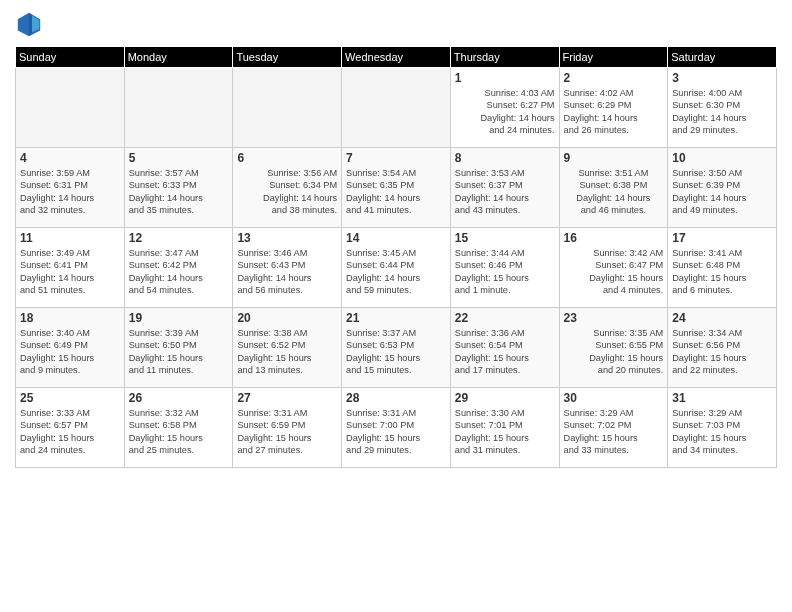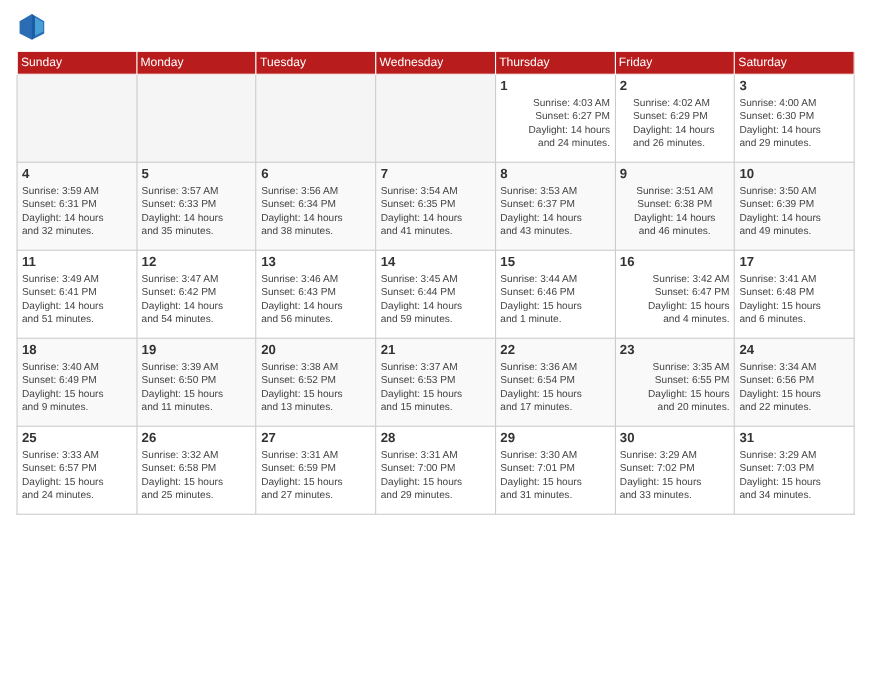--- a/index.html
+++ b/index.html
@@ -56,21 +56,21 @@
     .location {
       font-size: 14px;
       color: #333;
     }
     .calendar {
       width: 100%;
       border-collapse: collapse;
       font-size: 9.5px;
     }
     .calendar th {
-      background: #b91c1c;
+      background: #000000;
       color: #fff;
       padding: 4px 3px;
       text-align: left;
       font-size: 11px;
       font-weight: normal;
       border: 1px solid #fff;
     }
     .calendar td {
       border: 1px solid #ccc;
       vertical-align: top;
@@ -140,21 +140,21 @@
           <td class="empty"></td>
           <td>
             <span class="day-num">1</span>
             <div class="day-info" style="white-space: pre-line; text-align: right;">Sunrise: 4:03 AM
 Sunset: 6:27 PM
 Daylight: 14 hours
 and 24 minutes.</div>
           </td>
           <td>
             <span class="day-num">2</span>
-            <div class="day-info" style="white-space: pre-line; margin-left: 12px;">Sunrise: 4:02 AM
+            <div class="day-info" style="white-space: pre-line;">Sunrise: 4:02 AM
 Sunset: 6:29 PM
 Daylight: 14 hours
 and 26 minutes.</div>
           </td>
           <td>
             <span class="day-num">3</span>
             <div class="day-info" style="white-space: pre-line;">Sunrise: 4:00 AM
 Sunset: 6:30 PM
 Daylight: 14 hours
 and 29 minutes.</div>
@@ -170,21 +170,21 @@
           </td>
           <td>
             <span class="day-num">5</span>
             <div class="day-info" style="white-space: pre-line;">Sunrise: 3:57 AM
 Sunset: 6:33 PM
 Daylight: 14 hours
 and 35 minutes.</div>
           </td>
           <td>
             <span class="day-num">6</span>
-            <div class="day-info" style="white-space: pre-line;">Sunrise: 3:56 AM
+            <div class="day-info" style="white-space: pre-line; text-align: right;">Sunrise: 3:56 AM
 Sunset: 6:34 PM
 Daylight: 14 hours
 and 38 minutes.</div>
           </td>
           <td>
             <span class="day-num">7</span>
             <div class="day-info" style="white-space: pre-line;">Sunrise: 3:54 AM
 Sunset: 6:35 PM
 Daylight: 14 hours
 and 41 minutes.</div>

